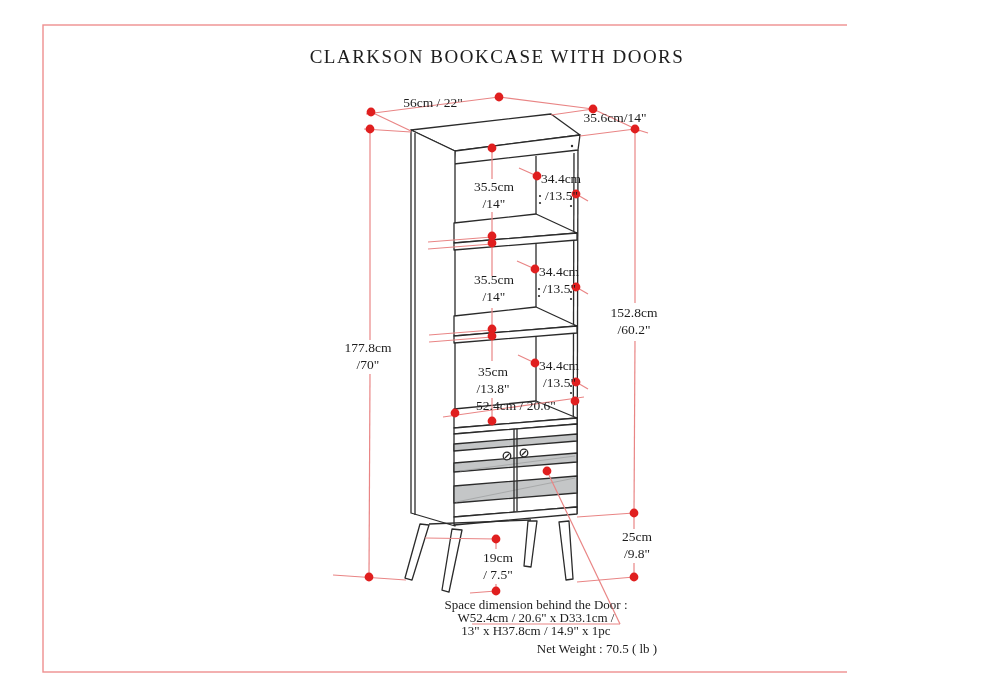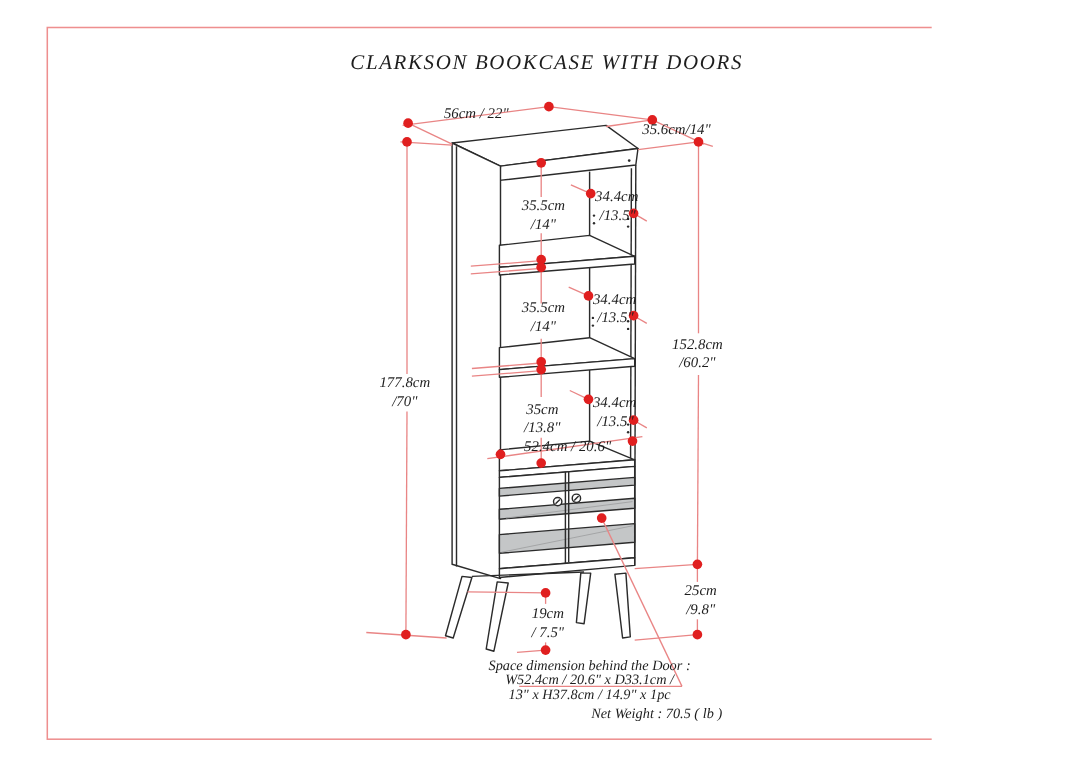--- a/index.html
+++ b/index.html
@@ -2,21 +2,20 @@
 <html><head>
 <meta charset="utf-8">
 <style>
   html,body{margin:0;padding:0;background:#ffffff;}
   .canvas{
     position:relative;
     width:847px;height:700px;
     background:#ffffff;
     font-family:"Liberation Serif","DejaVu Serif",serif;
     overflow:hidden;
-    font-style:italic;
   }
   svg{display:block;}
   .ink{stroke:#2b2b2b;stroke-width:1.3;fill:none;stroke-linejoin:round;}
   .ink .face{fill:#ffffff;}
   .ink .slat{fill:#c4c6c7;}
   .ink .grain{stroke:#9fa1a2;stroke-width:0.8;}
   .red-line{stroke:#e98585;stroke-width:1.2;fill:none;}
   .red-dot{fill:#e01f1f;stroke:none;}
   .pin{fill:#2b2b2b;stroke:none;}
   text{fill:#1d1d1d;font-family:"Liberation Serif","DejaVu Serif",serif;}

